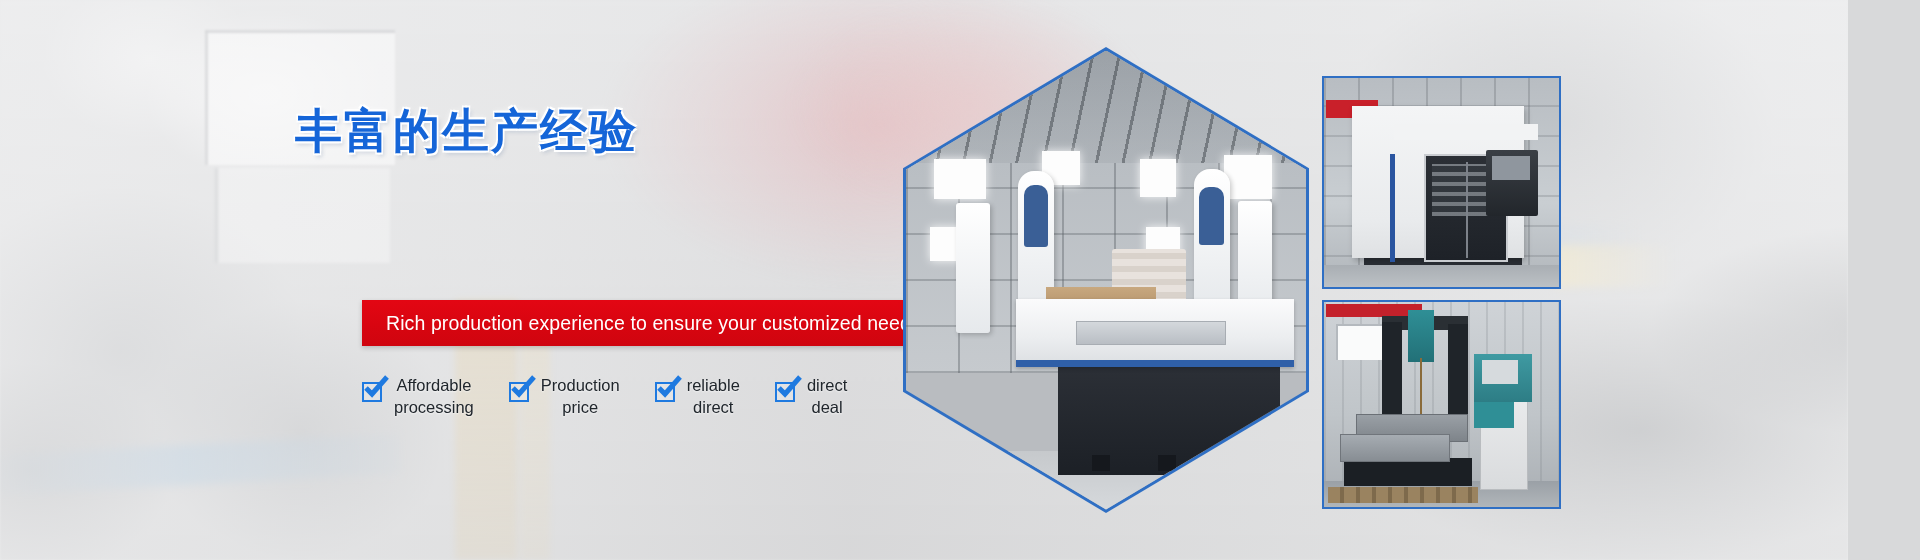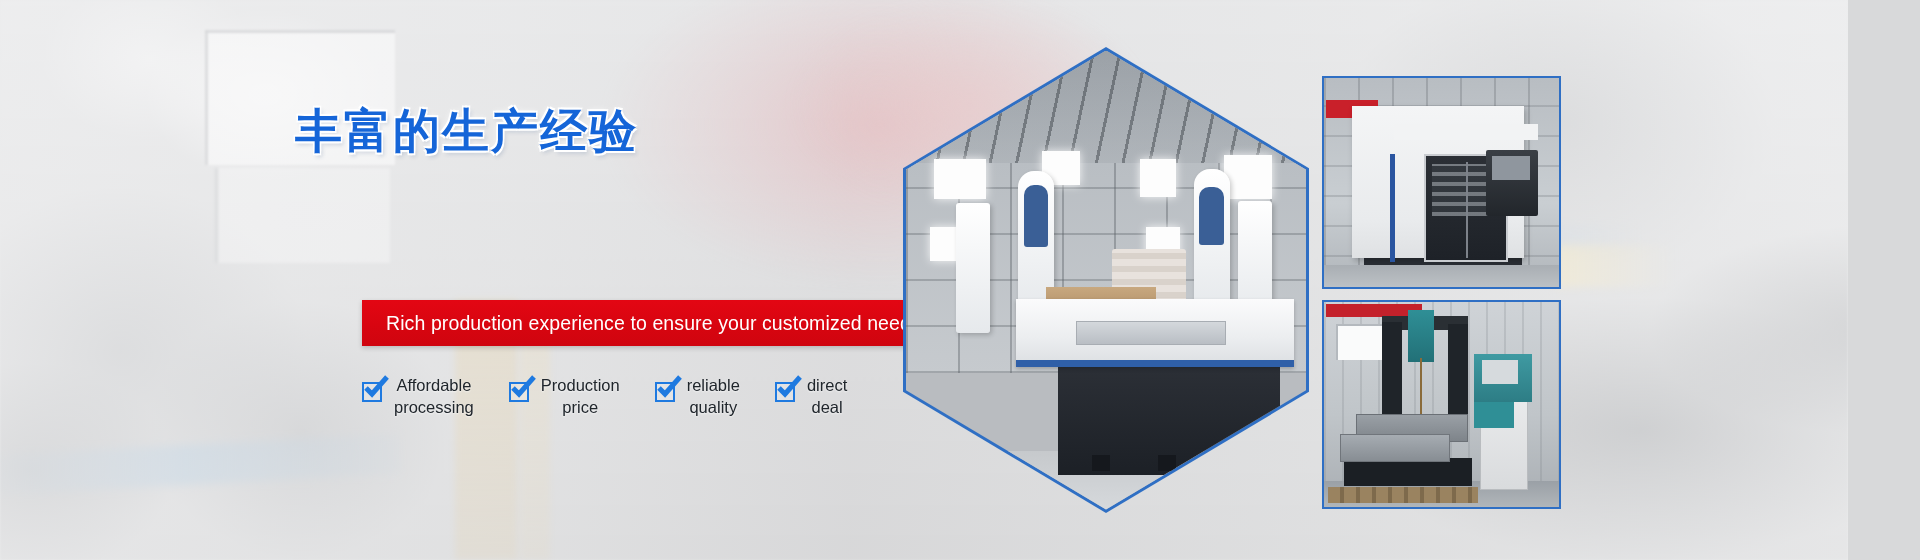--- a/index.html
+++ b/index.html
@@ -334,21 +334,21 @@
 price</span>
     </div>
 
     <div class="feature">
       <span class="cbox">
         <svg viewBox="0 0 26 26">
             <path d="M3 13 L9 19 L24 2" fill="none" stroke="#1f7ae0" stroke-width="5" stroke-linecap="butt" stroke-linejoin="miter"></path>
           </svg>
       </span>
       <span class="feature-label">reliable
-quality</span>
+direct</span>
     </div>
 
     <div class="feature">
       <span class="cbox">
         <svg viewBox="0 0 26 26">
             <path d="M3 13 L9 19 L24 2" fill="none" stroke="#1f7ae0" stroke-width="5" stroke-linecap="butt" stroke-linejoin="miter"></path>
           </svg>
       </span>
       <span class="feature-label">direct
 deal</span>

